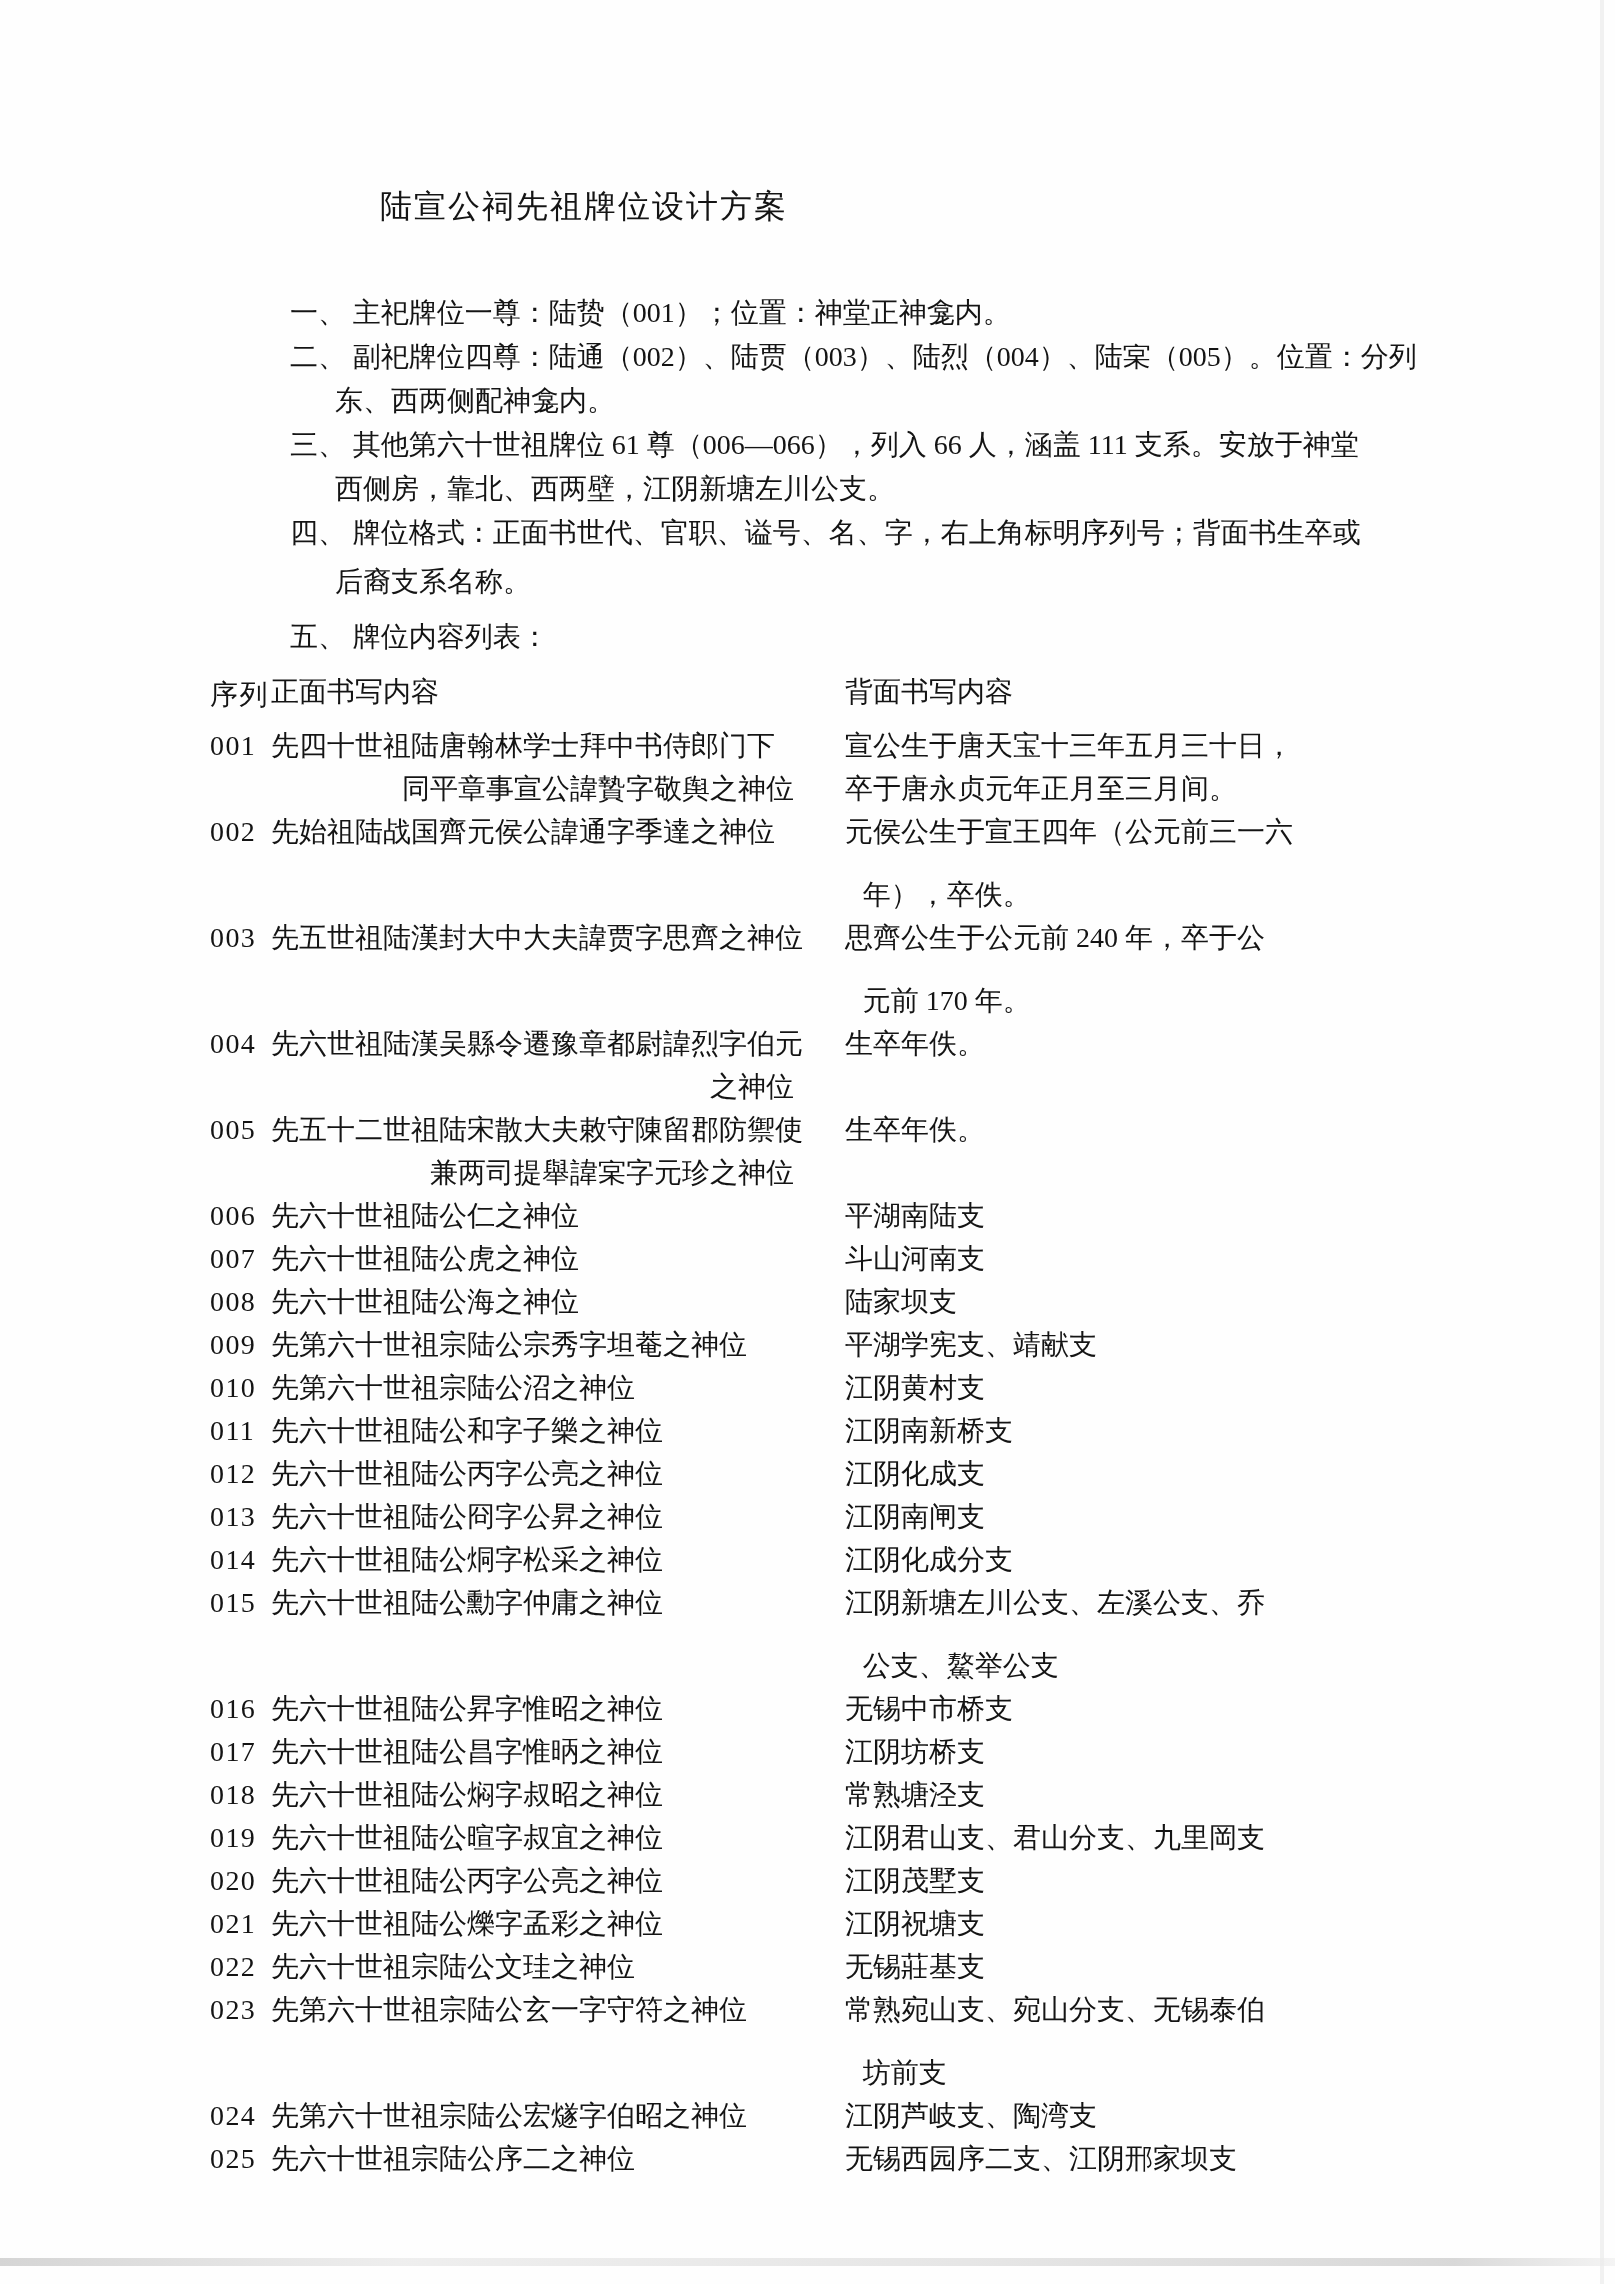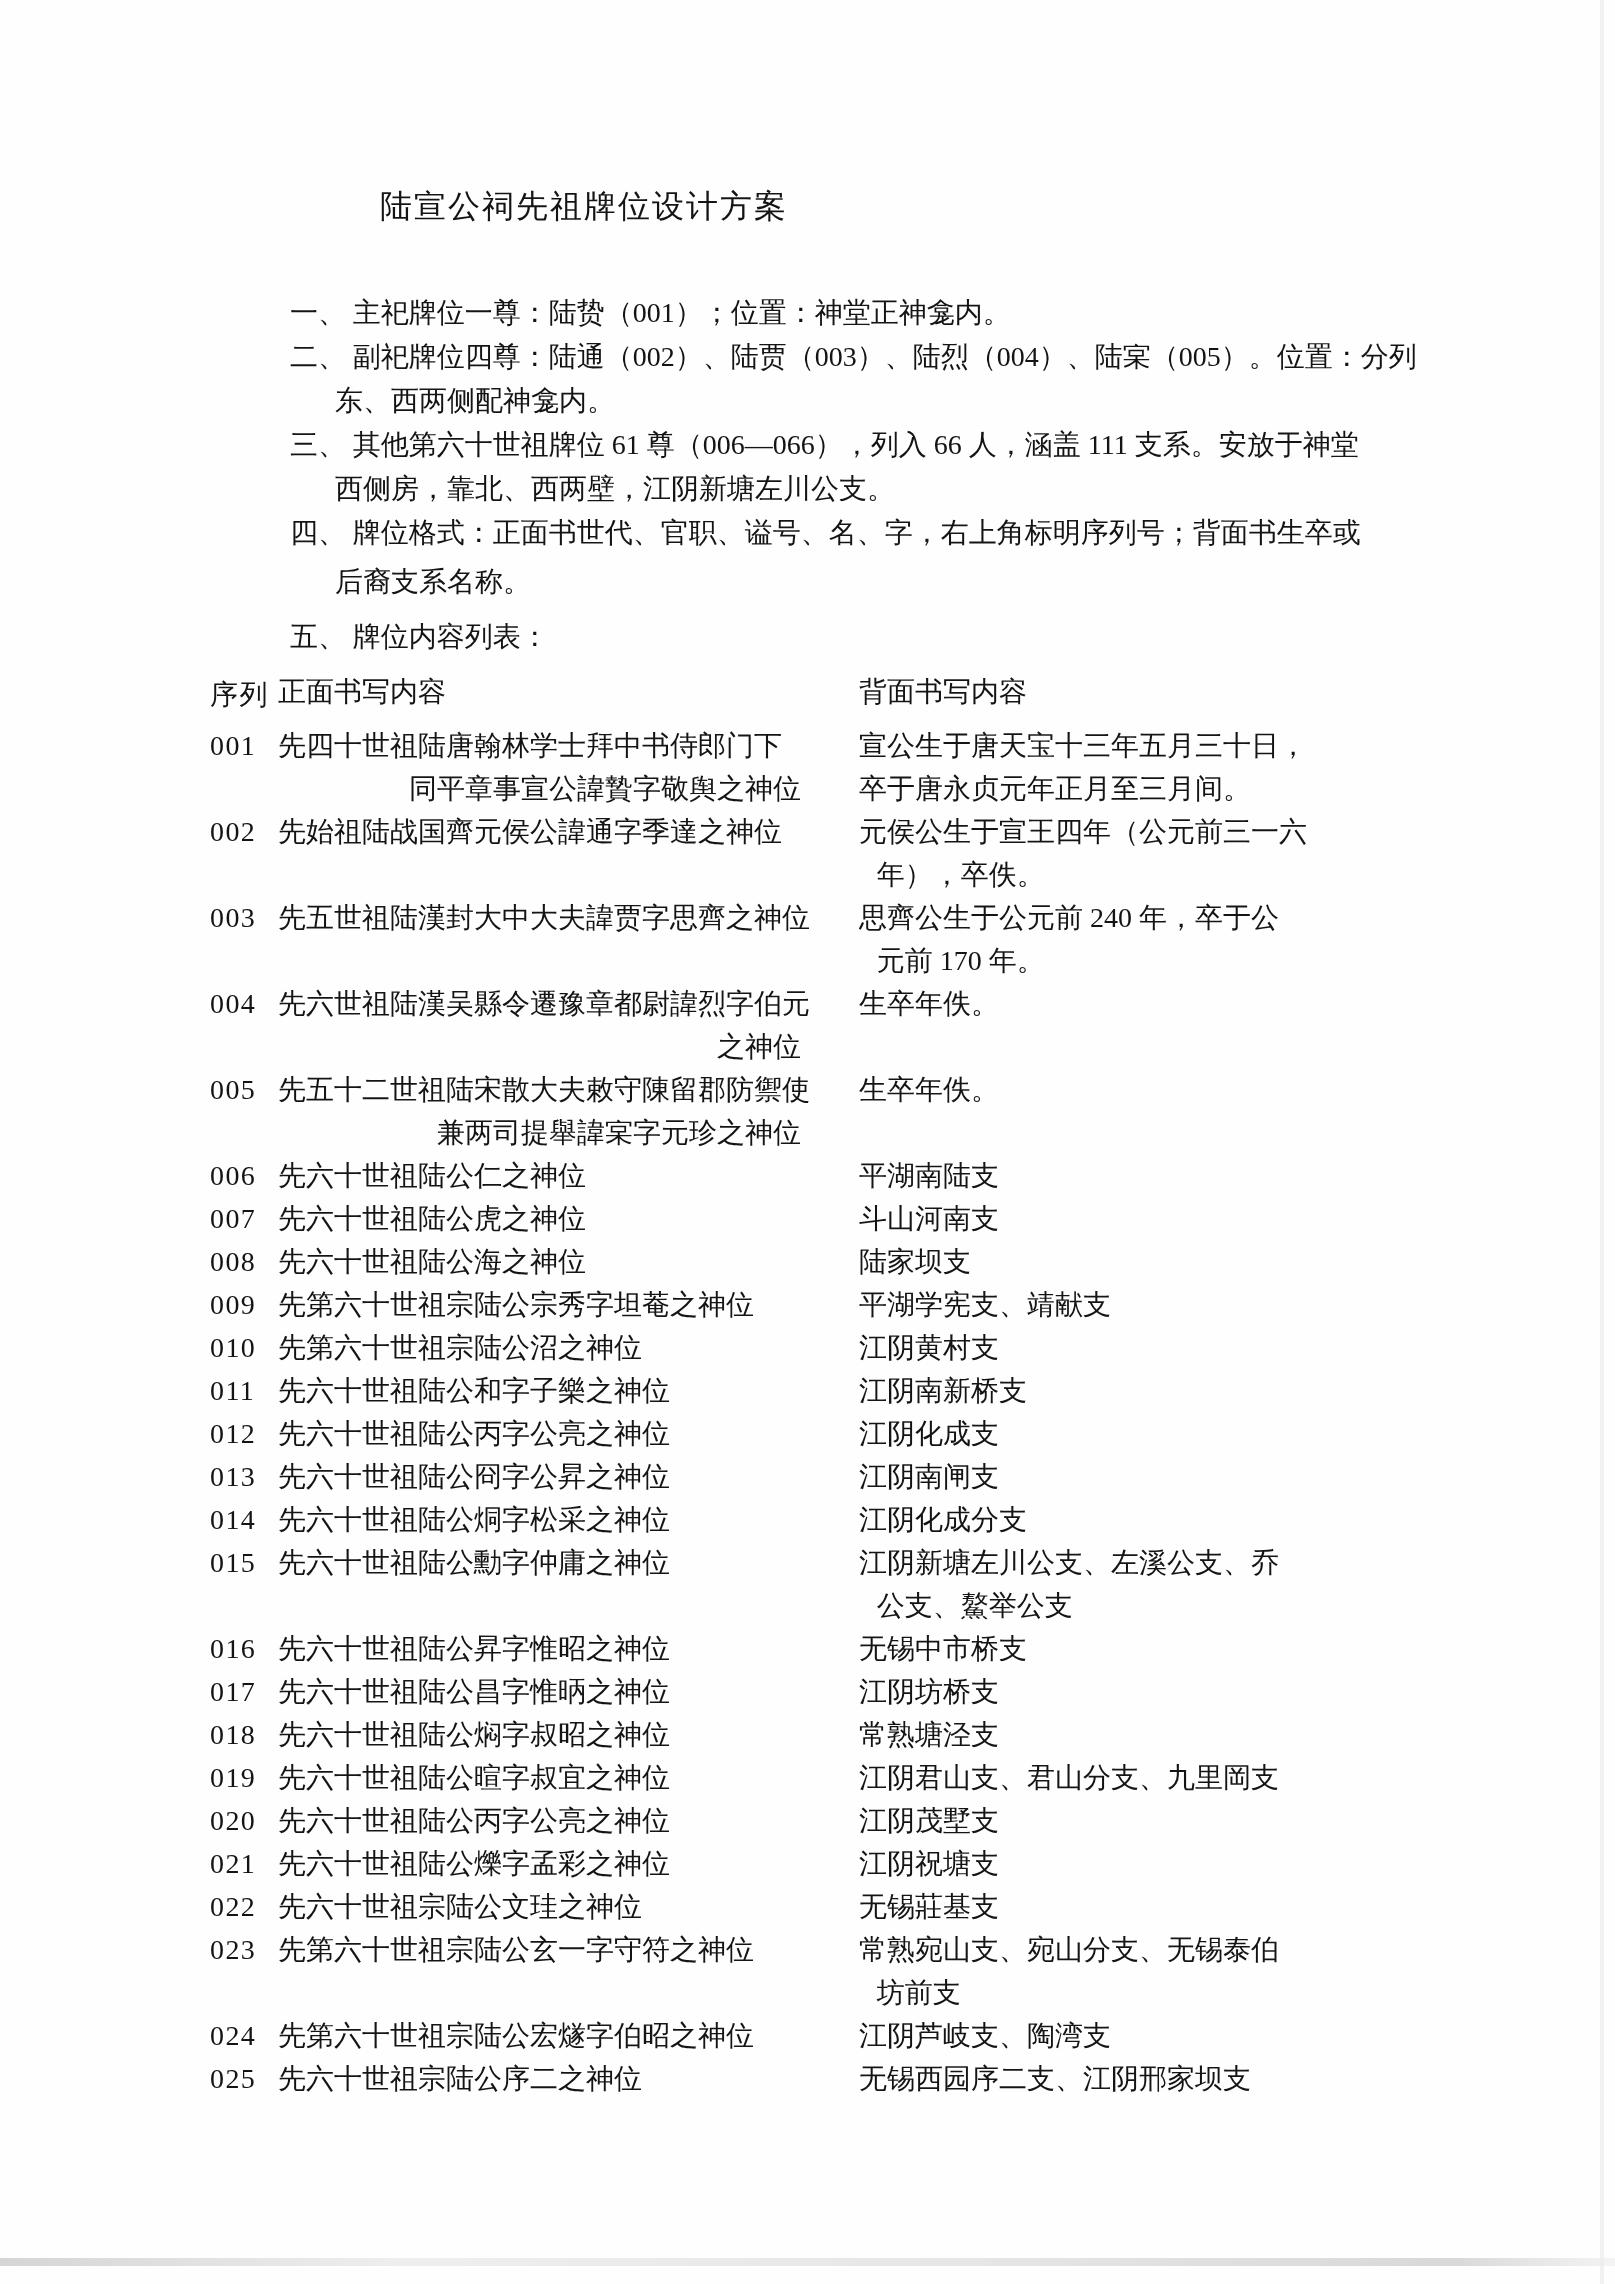--- a/index.html
+++ b/index.html
@@ -24,30 +24,29 @@
   .note:nth-child(4) .note-line.cont { margin-top:5.4px; }
   .note:nth-child(5) { margin-top:11px; }
   .note-line { line-height:44px; margin-left:280px; white-space:nowrap; }
   .note-line.cont { margin-left:325px; }
   .note-num { padding-right:6.8px; }
   .tablet-table { margin-top:13.6px; }
   .t-head, .t-row {
     display:grid;
     grid-template-columns:61px 523px 1fr;
     margin:0 204px 0 210px;
-    gap:7px;
   }
   .t-head { margin-bottom:8.1px; }
   .t-head .line, .t-row .line, .c-seq, .h-seq { line-height:43px; }
   .c-seq, .h-seq { letter-spacing:1.4px; }
   .c-front .line { white-space:nowrap; }
   .c-front .line.r { text-align:right; white-space:nowrap;font-family:Liberation Serif, serif; }
   .c-back { padding-left:51px; }
   .c-back .line { white-space:nowrap; }
-  .c-back .line.ind { padding-left:17.7px; }
+  .c-back .line.ind { padding-left:17.7px;margin-top:20px; }
   .h-front { white-space:nowrap; }
   .h-back { padding-left:51px; white-space:nowrap; }
   
   .scan-bottom {
     position:absolute; left:0; right:0; bottom:17.7px; height:8.1px;
     background:linear-gradient(to right,#bfbfbf,#e6e6e6 25%,#d9d9d9 60%,#c4c4c4 90%,#efefef);
     opacity:.65;
   }
   .scan-right {
     position:absolute; top:0; bottom:0; right:12.2px; width:3.4px;

